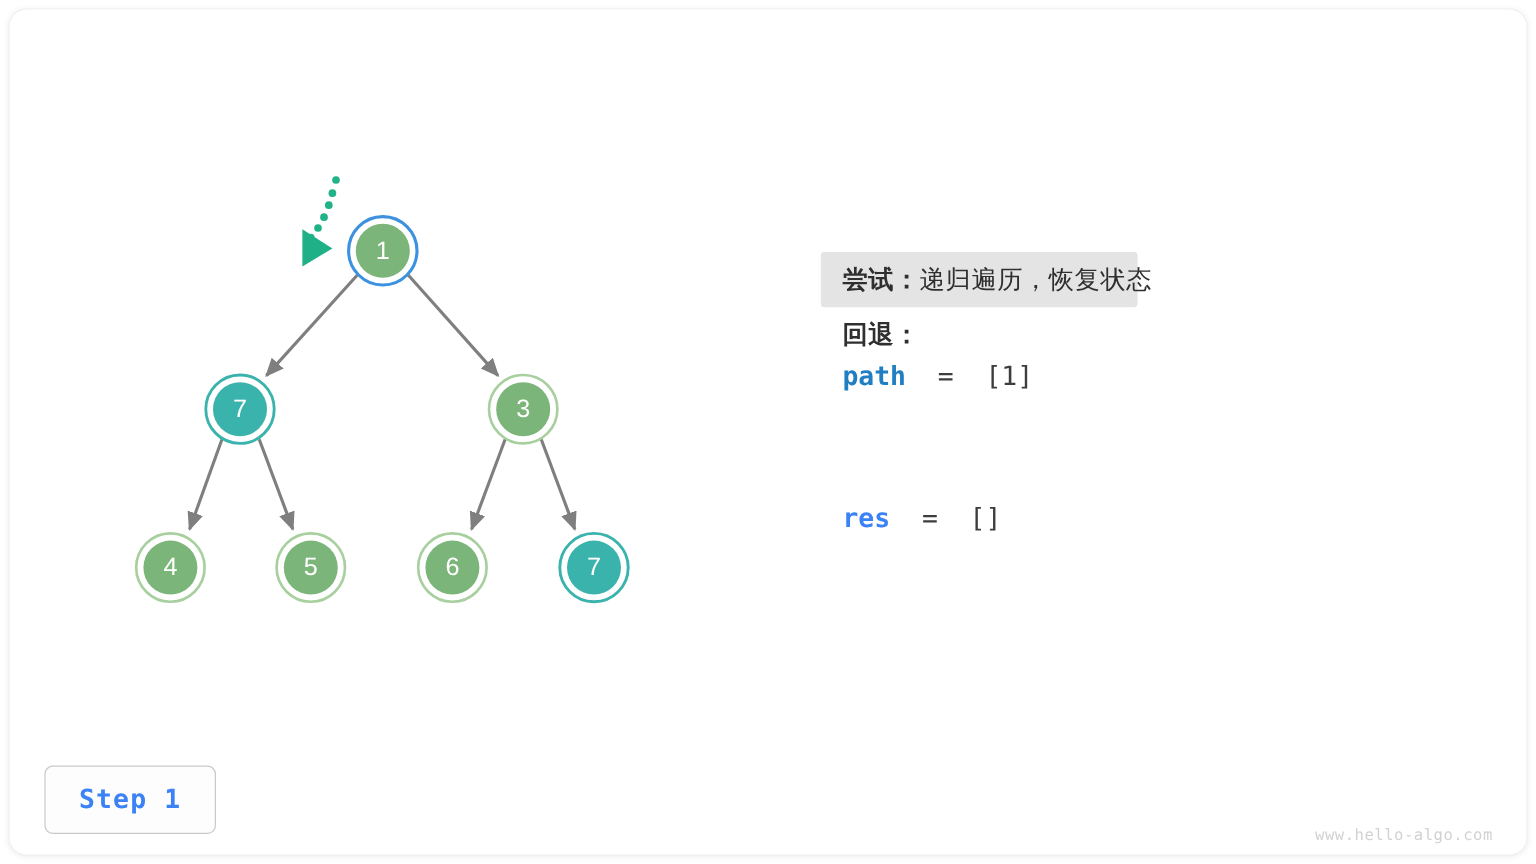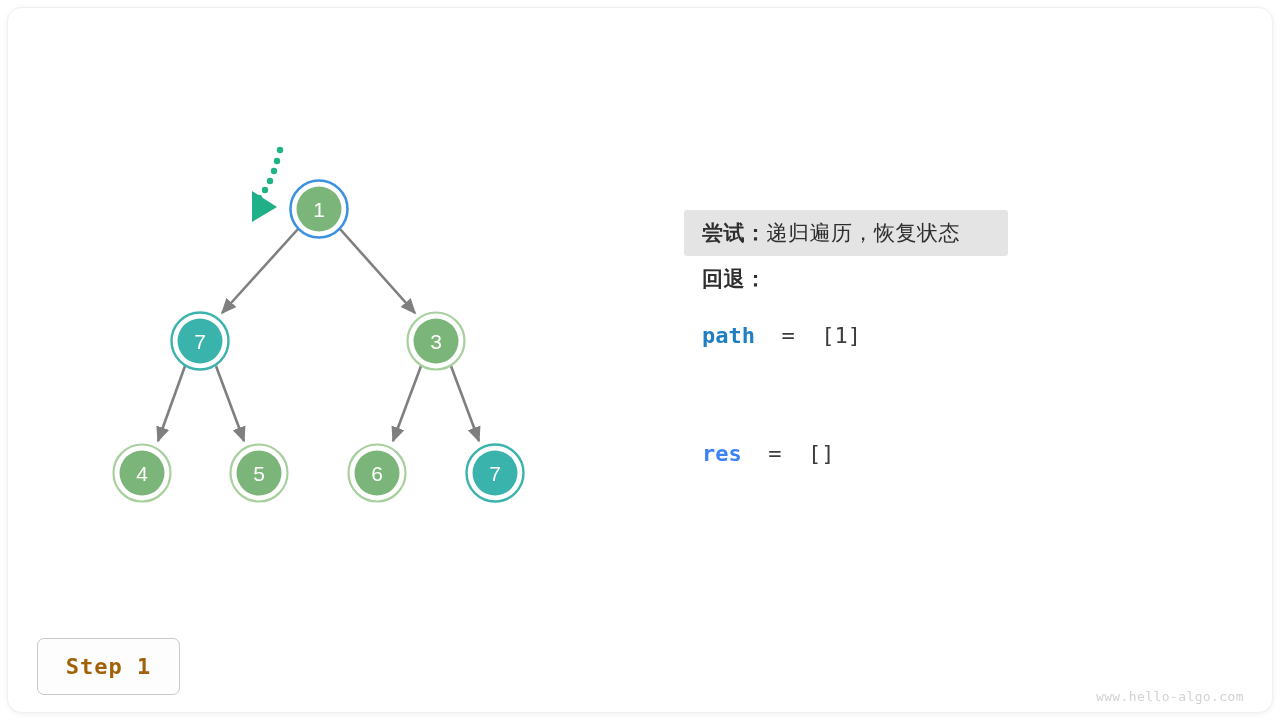--- a/index.html
+++ b/index.html
@@ -52,34 +52,34 @@
     align-items: center;
     padding-left: 18px;
     box-sizing: border-box;
     font-size: 21px;
     color: #2f2f2f;
     white-space: pre;
   }
   .state-row.highlight {
     background: #e4e4e4;
     border-radius: 3px;
-    width: 324px;
+    width: 264px;
   }
   .row-label {
     font-weight: bold;
     letter-spacing: 0.5px;
   }
   .row-desc {
     font-weight: normal;
     letter-spacing: 0.5px;
   }
   .var-row {
     height: 46px;
     display: flex;
-    align-items: flex-end;
+    align-items: flex-start;
     padding-left: 18px;
     box-sizing: border-box;
     font-family: "DejaVu Sans Mono", "Liberation Mono", monospace;
     font-size: 22px;
     white-space: pre;
   }
   .var-name {
     font-weight: bold;
   }
   .var-name.path { color: #1f7fc2; }
@@ -104,21 +104,21 @@
     box-sizing: border-box;
     border: 1px solid #c9c9c9;
     border-radius: 7px;
     background: #fdfdfd;
     display: flex;
     align-items: center;
     justify-content: center;
     font-family: "DejaVu Sans Mono", "Liberation Mono", monospace;
     font-size: 22px;
     font-weight: bold;
-    color: #a16207;
+    color: #3b82f6;
     letter-spacing: 1px;
   }
   
   #watermark {
     position: absolute;
     right: 36px;
     bottom: 16px;
     font-family: "DejaVu Sans Mono", "Liberation Mono", monospace;
     font-size: 13px;
     color: #d2d2d2;

